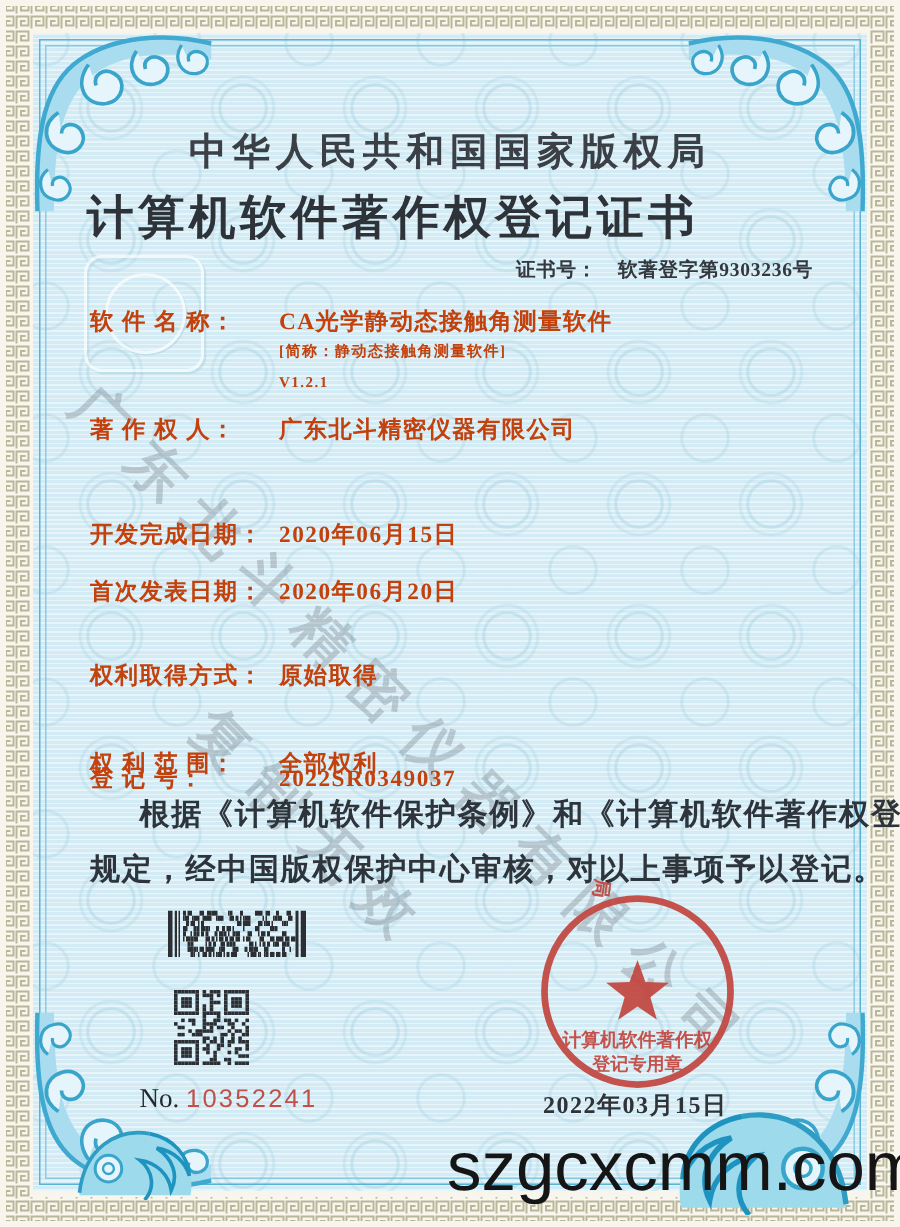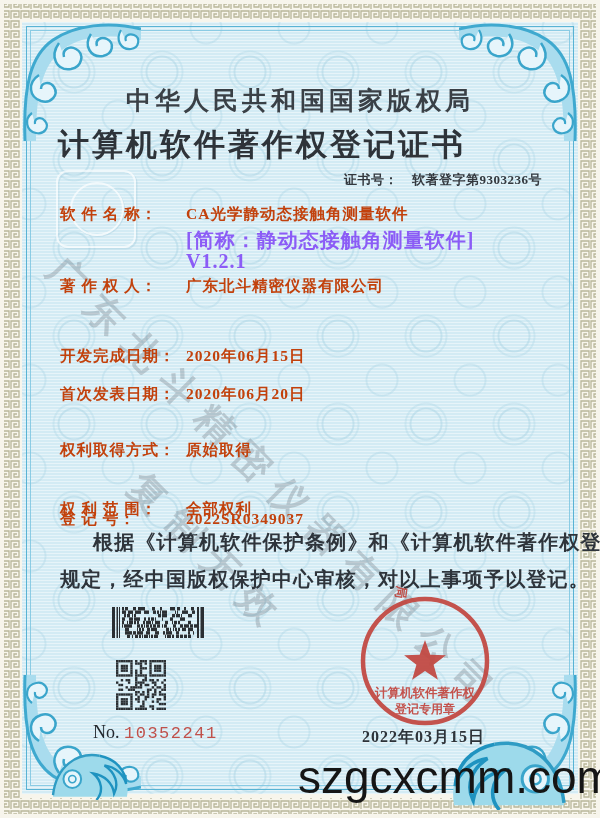--- a/index.html
+++ b/index.html
@@ -21,25 +21,25 @@
   .bl{left:23px;bottom:25px;transform:scaleY(-1);}
   .br{right:23px;bottom:25px;transform:scale(-1,-1);}
   .authority{left:0;top:84px;width:600px;text-align:center;font-size:25px;font-weight:bold;
              letter-spacing:4px;color:#3a4046;}
   .cert-title{left:0;top:124px;width:524px;text-align:center;font-size:31px;font-weight:bold;
              letter-spacing:3px;color:#2e3339;}
   .cert-no{right:58px;top:171px;font-size:13px;font-weight:bold;color:#33383e;letter-spacing:.5px;}
   .cert-no .gap{display:inline-block;width:14px;}
   .row{left:60px;font-size:15.5px;font-weight:bold;color:#c2410c;letter-spacing:1px;white-space:nowrap;}
   .row .lbl{display:inline-block;width:126px;}
-  .cont{left:186px;font-size:20px;font-weight:bold;color:#8b5cf6;letter-spacing:1px;white-space:nowrap;}
+  .cont{left:186px;font-size:10px;font-weight:bold;color:#c2410c;letter-spacing:1px;white-space:nowrap;}
   .stmt{left:60px;width:486px;font-size:20px;font-weight:bold;color:#2e343b;letter-spacing:1.2px;white-space:nowrap;}
   .ind{padding-left:33px;}
   .serial{left:93px;top:722px;font-size:18px;color:#24292f;}
-  .serial .num{color:#c0504a;font-size:17px;letter-spacing:1.5px;font-family:Liberation Mono, monospace;font-weight:normal;}
+  .serial .num{color:#c0504a;font-size:17px;letter-spacing:1.5px;font-family:Liberation Sans, sans-serif;font-weight:normal;}
   .issue-date{left:362px;top:727px;width:132px;font-size:16px;font-weight:bold;color:#2e3339;letter-spacing:1px;}
   .wm{color:rgba(108,118,128,.32);font-weight:bold;white-space:nowrap;transform:rotate(45deg);
       transform-origin:left top;font-size:38px;letter-spacing:14px;}
   .wm1{left:72px;top:246px;}
   .wm2{left:152px;top:462px;}
   .bigtext{left:298px;top:750px;font-family:"Liberation Sans","DejaVu Sans",sans-serif;
       font-size:46px;color:#151515;white-space:nowrap;letter-spacing:0;}
   .emboss{left:56px;top:170px;width:76px;height:74px;border:2px solid rgba(255,255,255,.85);
       border-radius:12px;box-shadow:1.5px 1.5px 0 rgba(150,195,215,.45), inset 1.5px 1.5px 0 rgba(150,195,215,.35);opacity:.75;}
   .emboss .inner{position:absolute;left:12px;top:10px;width:50px;height:50px;border:2px solid rgba(255,255,255,.9);

